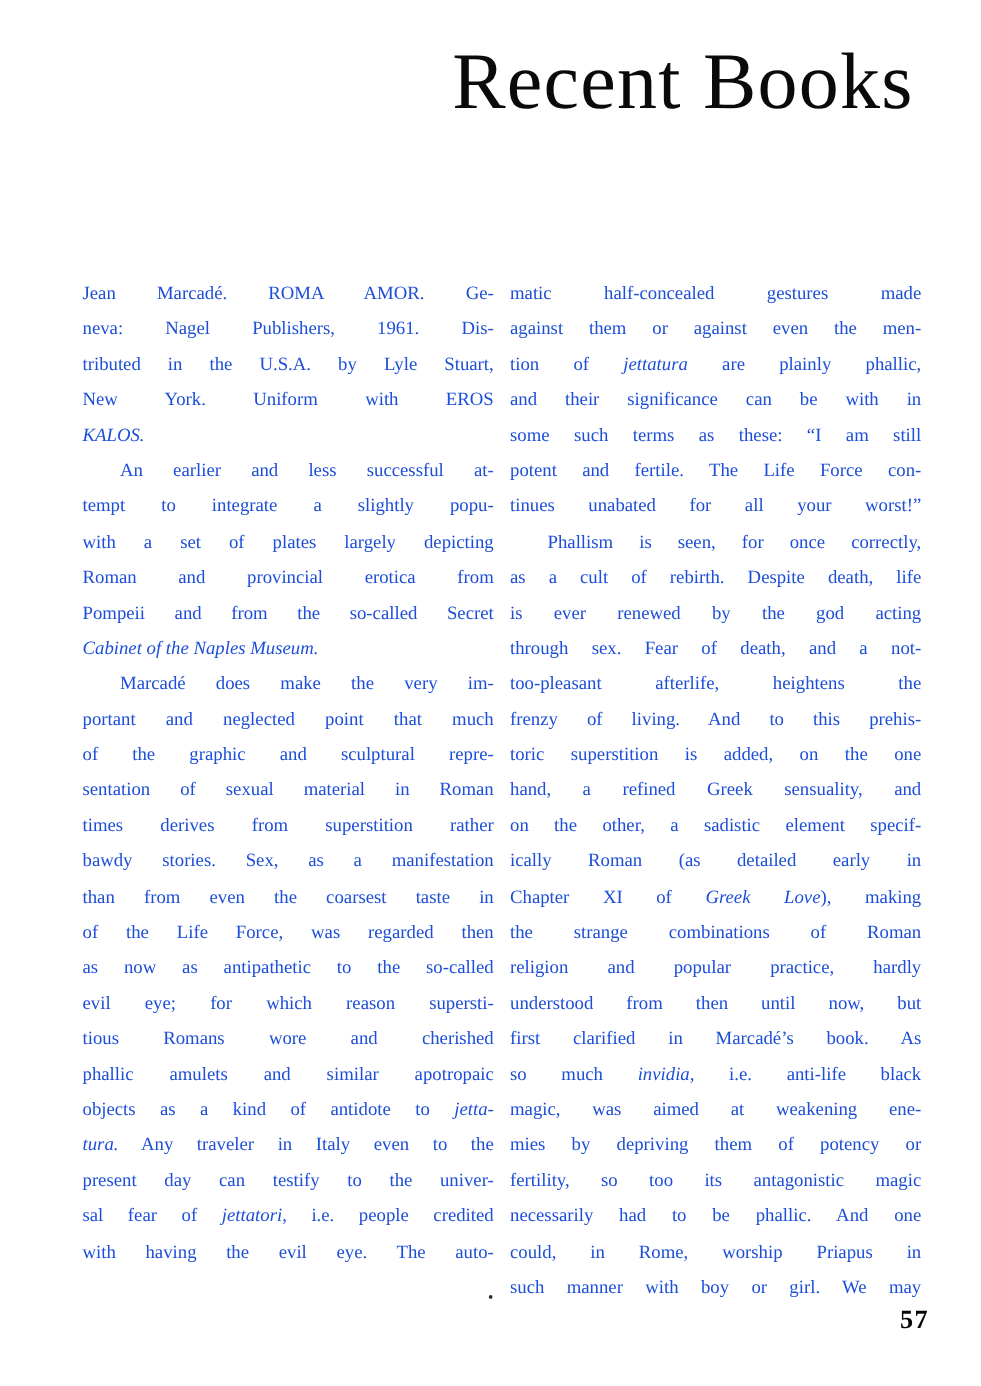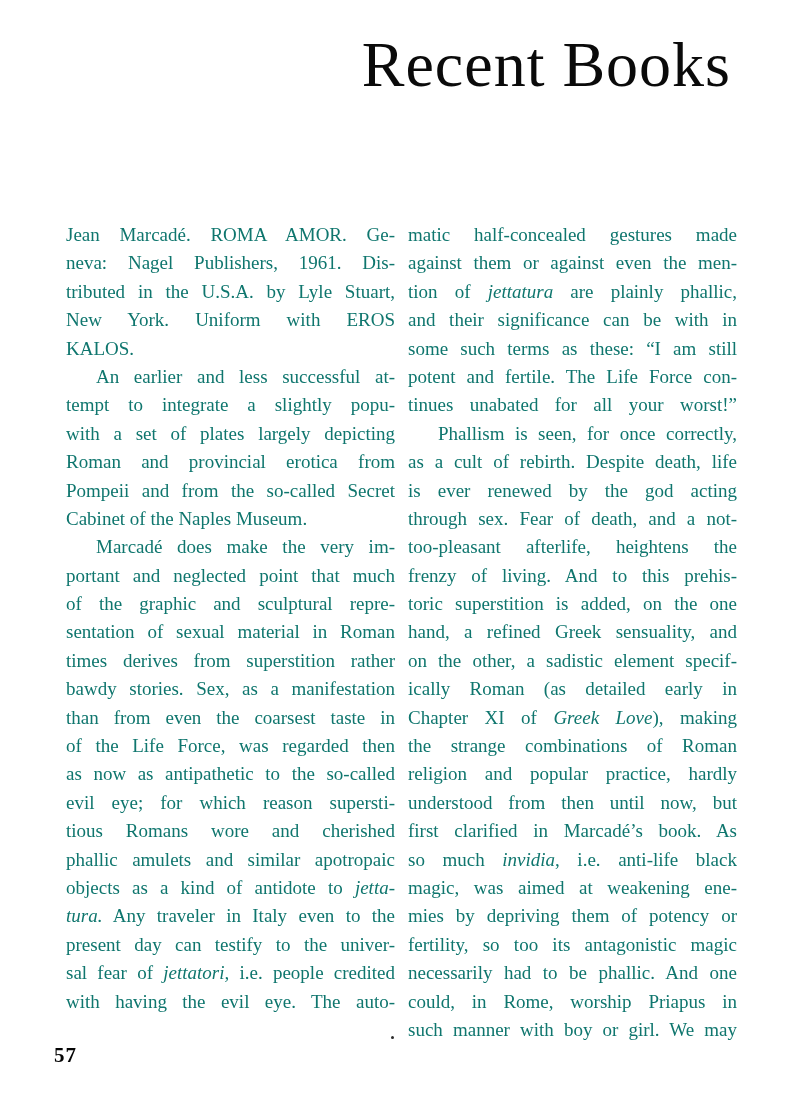--- a/index.html
+++ b/index.html
@@ -30,48 +30,48 @@
   .columns {
     position: absolute;
     top: 221px;
     left: 66px;
     width: 671px;
     display: flex;
     gap: 13px;
   }
   .column {
     width: 329px;
-    font-size: 19px;
+    font-size: 15px;
     line-height: 28.4px;
-    color: #0f766e;
+    color: #1d4ed8;
   }
   .line {
     text-align: justify;
     text-align-last: justify;
     white-space: normal;
     height: 28.4px;
     overflow: visible;
   }
-  .line.last { text-align-last: left; }
+  .line.last { text-align-last: left; font-style: italic; }
   .line.indent { text-indent: 30px; }
   .line em { font-style: italic; }
   .ink-dot {
     position: absolute;
     top: 1036px;
     left: 391px;
     width: 3px; height: 3px;
     background: #2b2b2b;
     border-radius: 50%;
   }
   .footer {
     position: absolute;
     top: 1043px;
-    left: 54px;
+    left: 72px;
     width: 671px;
-    text-align: left;
+    text-align: right;
   }
   .page-number {
     font-size: 21px;
     font-weight: 700;
     letter-spacing: 1px;
     color: #050505;
   }
 </style>
 </head>
 <body>

